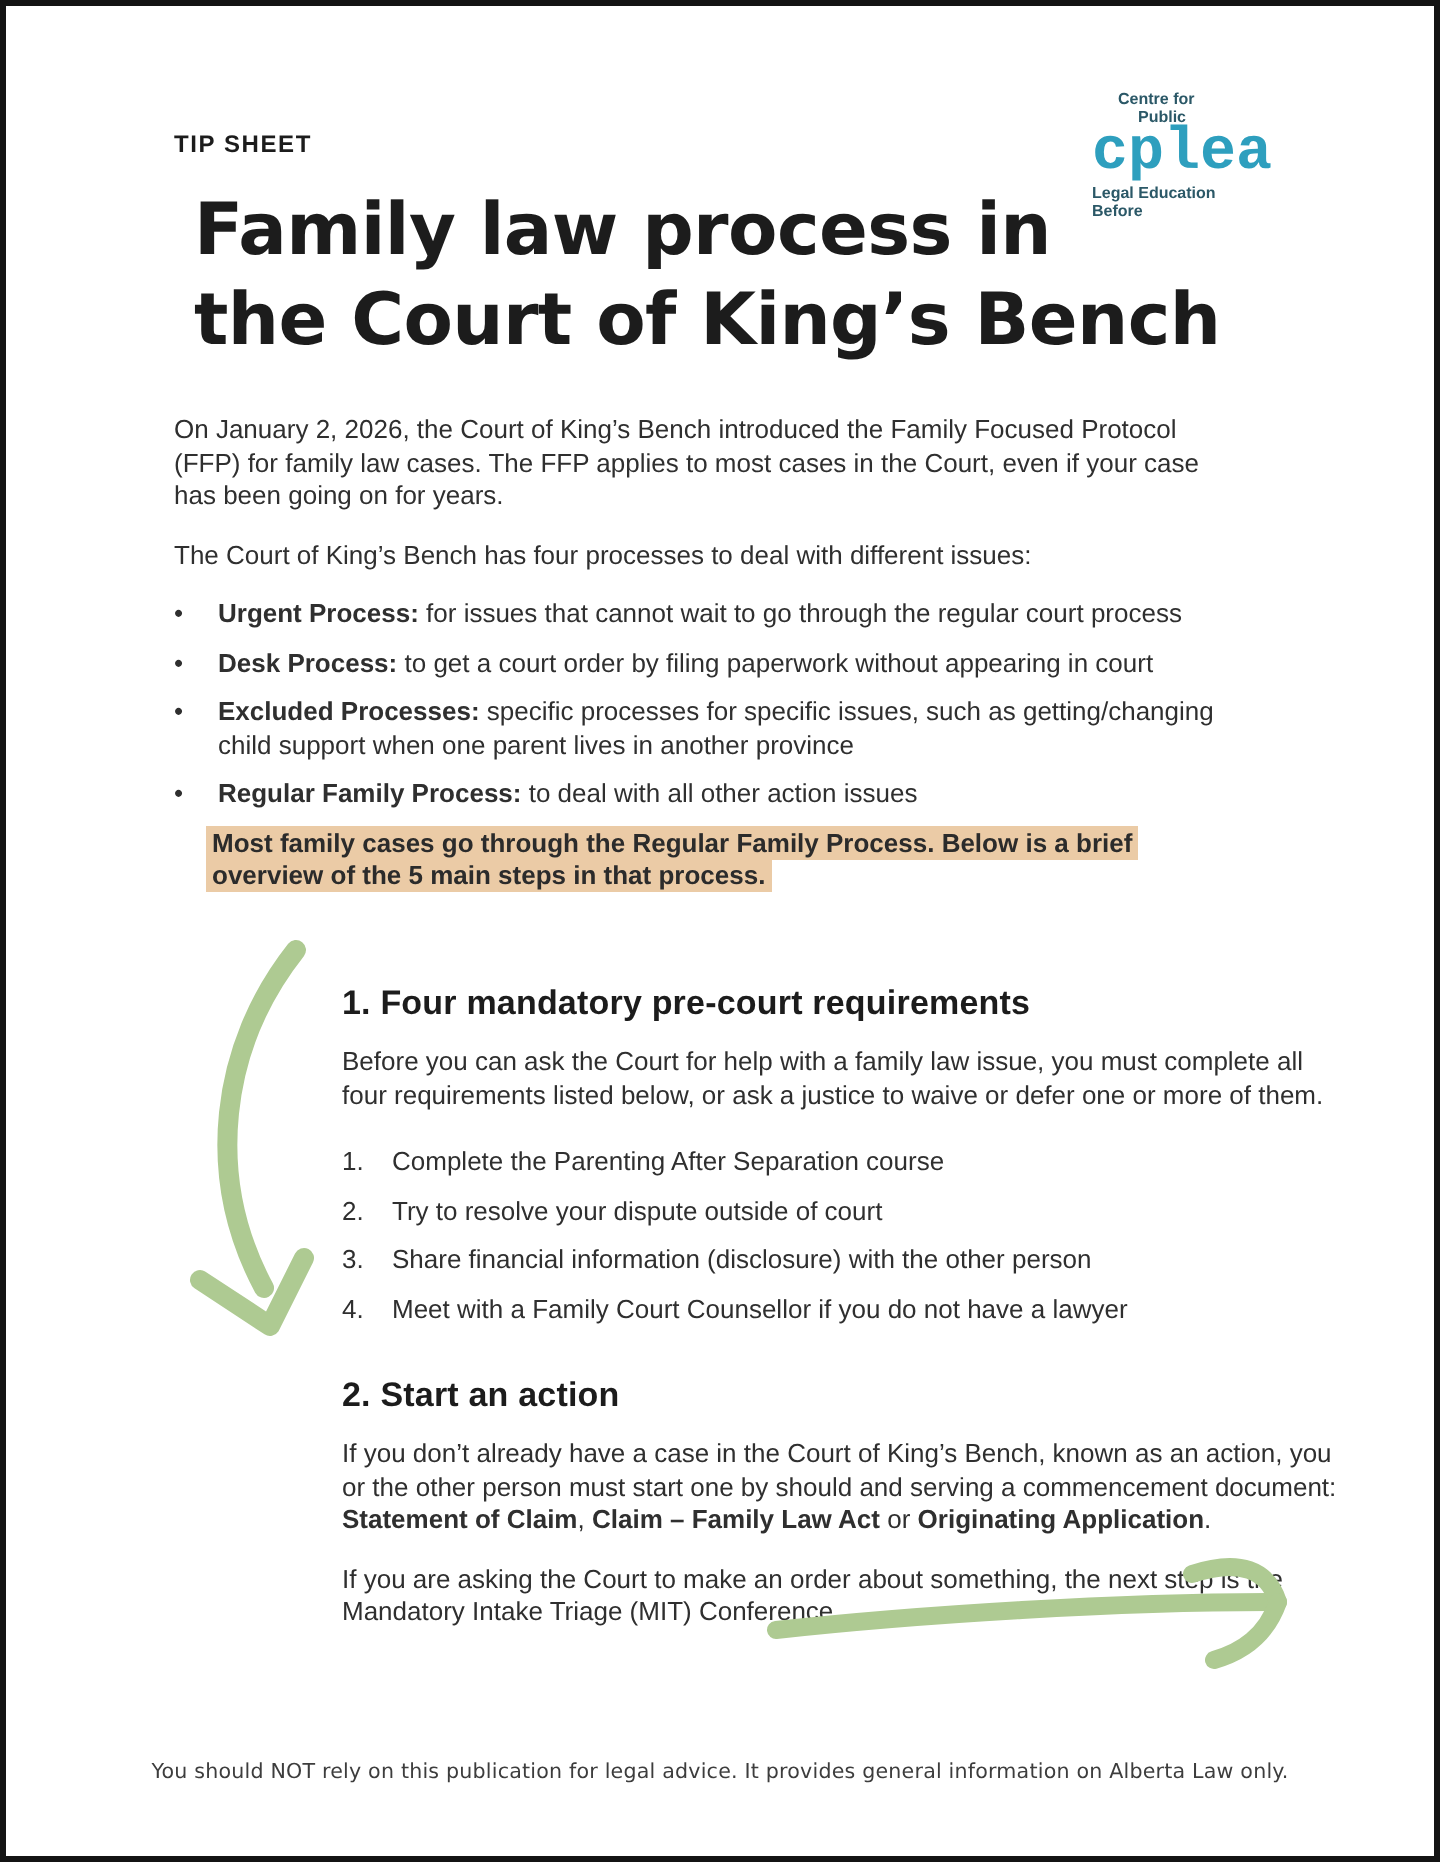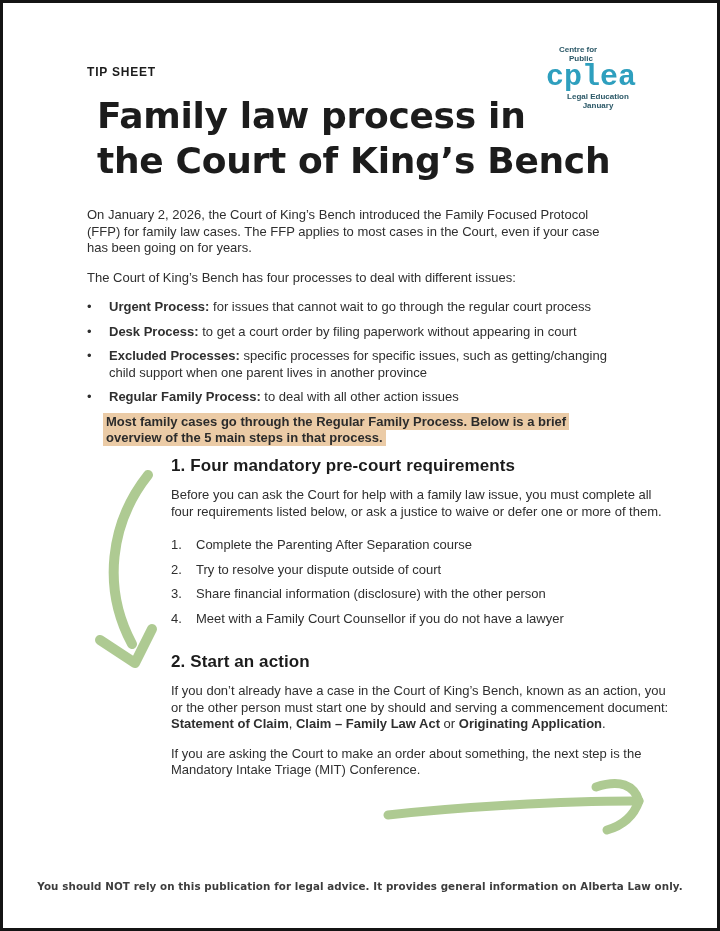--- a/index.html
+++ b/index.html
@@ -45,21 +45,21 @@
     color: var(--logo_dark); padding-left: 13px; white-space: pre-line;
   }
   .logo-top .l2 { padding-left: 10px; }
   .logo-word {
     font-family: Liberation Mono, monospace;
     font-size: 30px; line-height: 30px; font-weight: bold;
     color: var(--logo_teal); letter-spacing: 0px; margin-top: -1px;
   }
   .logo-bottom {
     font-size: 8px; line-height: 9px; font-weight: bold;
-    color: var(--logo_dark); text-align: center; margin-top: 0px;
+    color: var(--logo_dark); text-align: left; margin-top: 0px;
   }
 
   
   .bodytext { font-size: 13px; line-height: 16.5px; }
   .prewrap { white-space: pre-line; }
 
   .intro { position: absolute; left: 84px; top: 204px; width: 566px; }
   .intro p { margin: 0 0 13px 0; }
   .bullets { margin: 0 0 4px 0; }
   .bullet-row { display: flex; margin: 0 0 8px 0; }
@@ -71,21 +71,21 @@
     background: var(--highlight);
     font-weight: bold;
     color: #2b2b2b;
     padding: 1px 3px;
     -webkit-box-decoration-break: clone;
     box-decoration-break: clone;
     white-space: pre-line;
   }
 
   
-  .step { position: absolute; left: 168px; width: 500px; }
+  .step { position: absolute; left: 168px; width: 500px; margin-top: 36px; }
   .step-1 { top: 452px; }
   .step-2 { top: 648px; }
   .step h2 {
     margin: 0 0 11px 0;
     font-size: 17px; line-height: 21px; font-weight: bold;
     color: var(--heading); letter-spacing: 0.1px;
   }
   .step p { margin: 0 0 13px 0; }
   .numlist { margin-top: 17px; }
   .num-row { display: flex; margin: 0 0 8px 0; }
@@ -101,34 +101,34 @@
     stroke-linejoin: round;
   }
   .arrow-down { left: 85px; top: 460px; }
   .arrow-right { left: 373px; top: 770px; }
 
   
   .footer {
     position: absolute; left: 0; right: 0; top: 877px;
     text-align: center;
     font-family: "DejaVu Sans", sans-serif;
-    font-size: 10.3px; color: #3d3d3d; letter-spacing: 0.1px; font-weight: bold;
+    font-size: 10.3px; color: #3d3d3d; letter-spacing: 0.1px;
   }
 </style>
 </head>
 <body>
 
 <div class="page">
 
   <div class="tip-label">TIP SHEET</div>
 
   <div class="logo">
     <div class="logo-top"><span>Centre for</span><br><span class="l2">Public</span></div>
     <div class="logo-word">cplea</div>
-    <div class="logo-bottom"><span>Legal Education</span><br><span>January</span></div>
+    <div class="logo-bottom"><span>Legal Education</span><br><span>Before</span></div>
   </div>
 
   <h1 class="title" style="margin:0;">
     <span>Family law process in</span><br>
     <span>the Court of King’s Bench</span>
   </h1>
 
   <div class="intro bodytext">
     <p class="prewrap">On January 2, 2026, the Court of King’s Bench introduced the Family Focused Protocol
 (FFP) for family law cases. The FFP applies to most cases in the Court, even if your case

